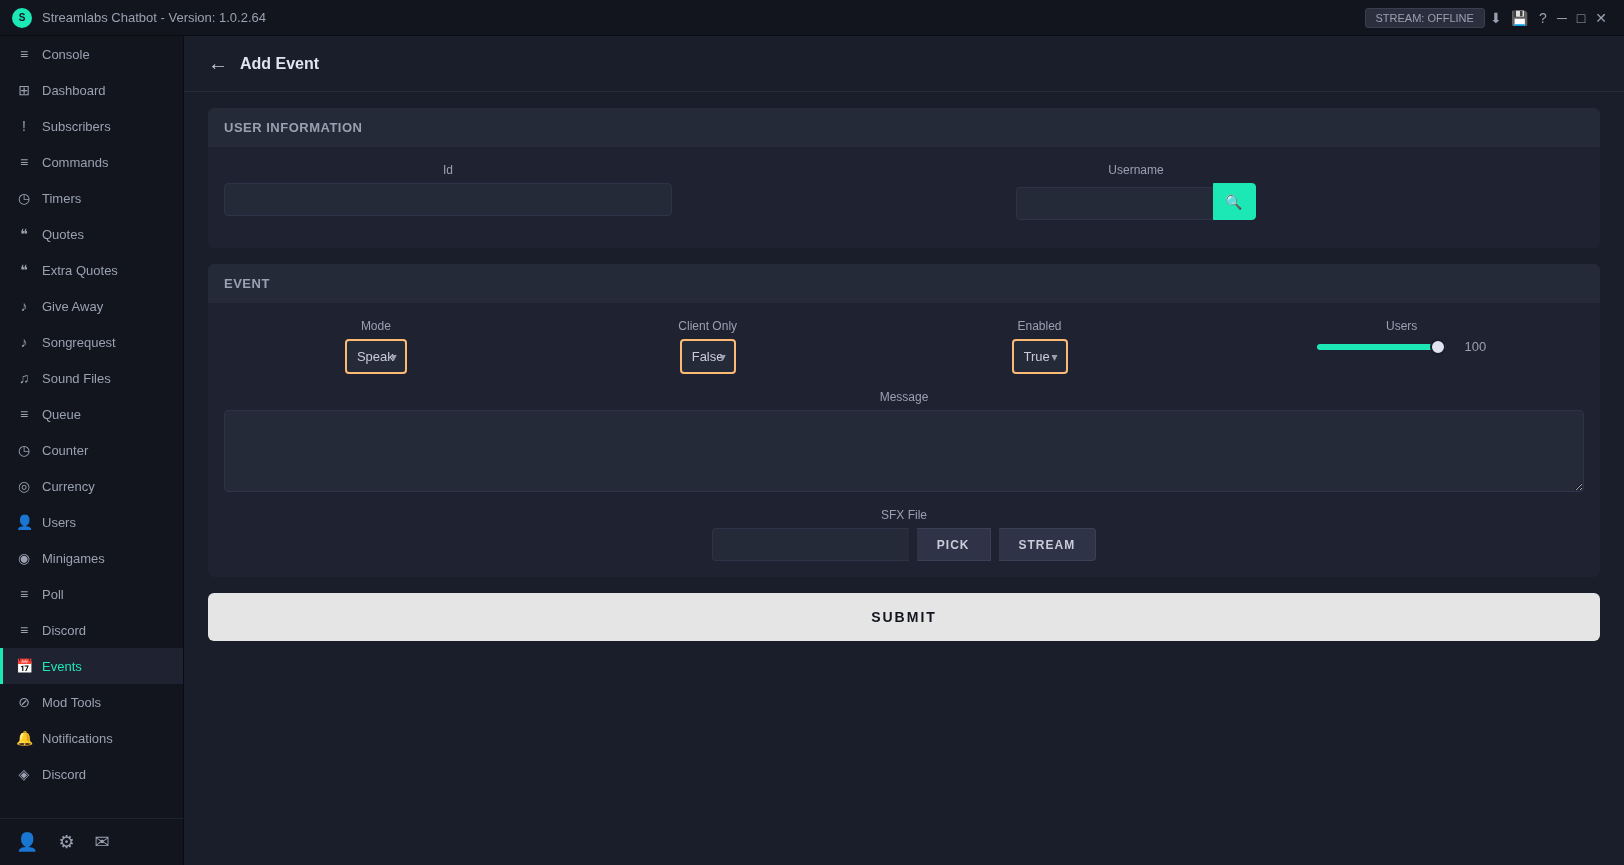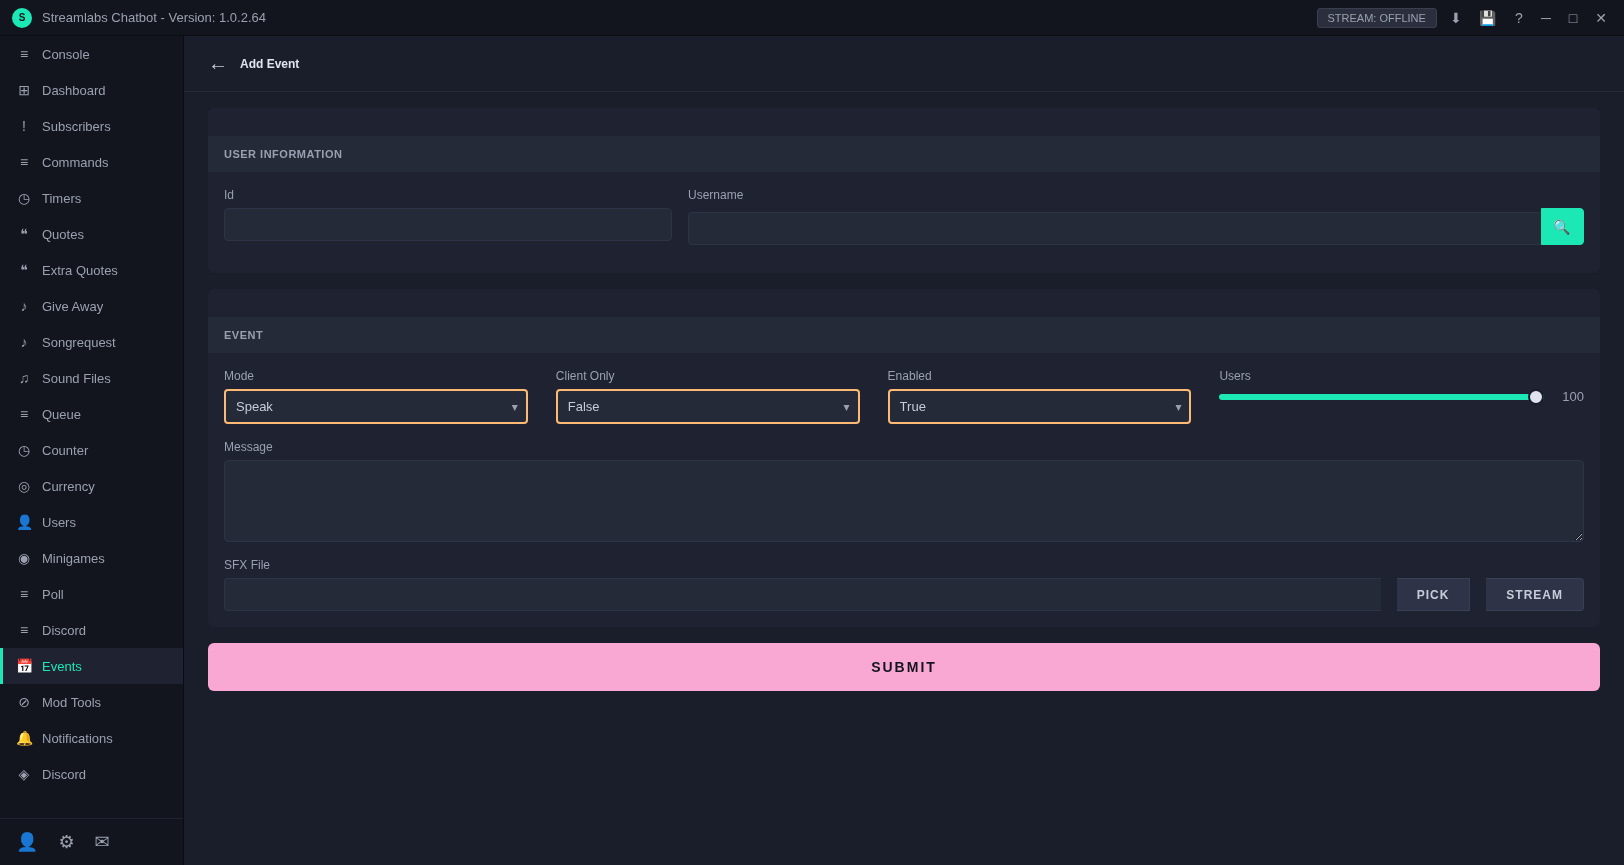--- a/index.html
+++ b/index.html
@@ -40,21 +40,20 @@
       display: flex;
       align-items: center;
       justify-content: center;
       font-size: 10px;
       color: #12151e;
       font-weight: bold;
     }
     .titlebar-right {
       display: flex;
       align-items: center;
-      gap: 8px;
     }
     .stream-badge {
       background: #2a2e3d;
       border: 1px solid #3a3e50;
       color: #9aa0b0;
       font-size: 11px;
       padding: 3px 10px;
       border-radius: 3px;
     }
     .titlebar-icon {
@@ -132,57 +131,57 @@
       gap: 12px;
       padding: 16px 24px;
       border-bottom: 1px solid #252a38;
     }
     .back-btn {
       color: #c8ccd8;
       font-size: 20px;
       cursor: pointer;
     }
     .page-title {
-      font-size: 12px;
+      font-size: 16px;
       font-weight: 600;
       color: #e0e4f0;
     }
 
     
     .form-section {
       margin: 16px 24px;
       background: #1e2231;
       border-radius: 6px;
       overflow: hidden;
     }
     .section-title {
       padding: 12px 16px;
-      font-size: 11px;
+      font-size: 13px;
       font-weight: 600;
       color: #9aa0b0;
       background: #252a38;
       text-transform: uppercase;
       letter-spacing: 0.5px;
-      margin-top: 28px;
     }
     .section-body {
       padding: 16px;
     }
 
     
     .form-row {
       display: flex;
       gap: 16px;
       margin-bottom: 12px;
     }
     .form-group {
       display: flex;
       flex-direction: column;
       gap: 6px;
       flex: 1;
+      align-items: center;
     }
     .form-label {
       font-size: 12px;
       color: #9aa0b0;
     }
     .form-input {
       background: #252a38;
       border: 1px solid #2e3347;
       border-radius: 4px;
       color: #c8ccd8;
@@ -288,21 +287,21 @@
     .volume-value {
       color: #9aa0b0;
       font-size: 13px;
       min-width: 30px;
       text-align: right;
     }
 
     
     .sfx-row {
       display: flex;
-      gap: 16px;
+      gap: 8px;
       align-items: stretch;
     }
     .sfx-input {
       flex: 1;
       background: #252a38;
       border: 1px solid #2e3347;
       border-radius: 4px 0 0 4px;
       border-right: none;
       color: #c8ccd8;
       padding: 8px 10px;
@@ -321,21 +320,21 @@
     }
     .sfx-btn:first-of-type { border-left: none; }
     .sfx-btn:last-child { border-radius: 0 4px 4px 0; border-left: none; }
 
     
     .submit-section {
       margin: 16px 24px;
     }
     .submit-btn {
       width: 100%;
-      background: #f9a8d4;
+      background: #e5e5e5;
       border: none;
       border-radius: 6px;
       color: #12151e;
       padding: 16px;
       font-size: 14px;
       font-weight: 700;
       letter-spacing: 2px;
       cursor: pointer;
       text-transform: uppercase;
     }

